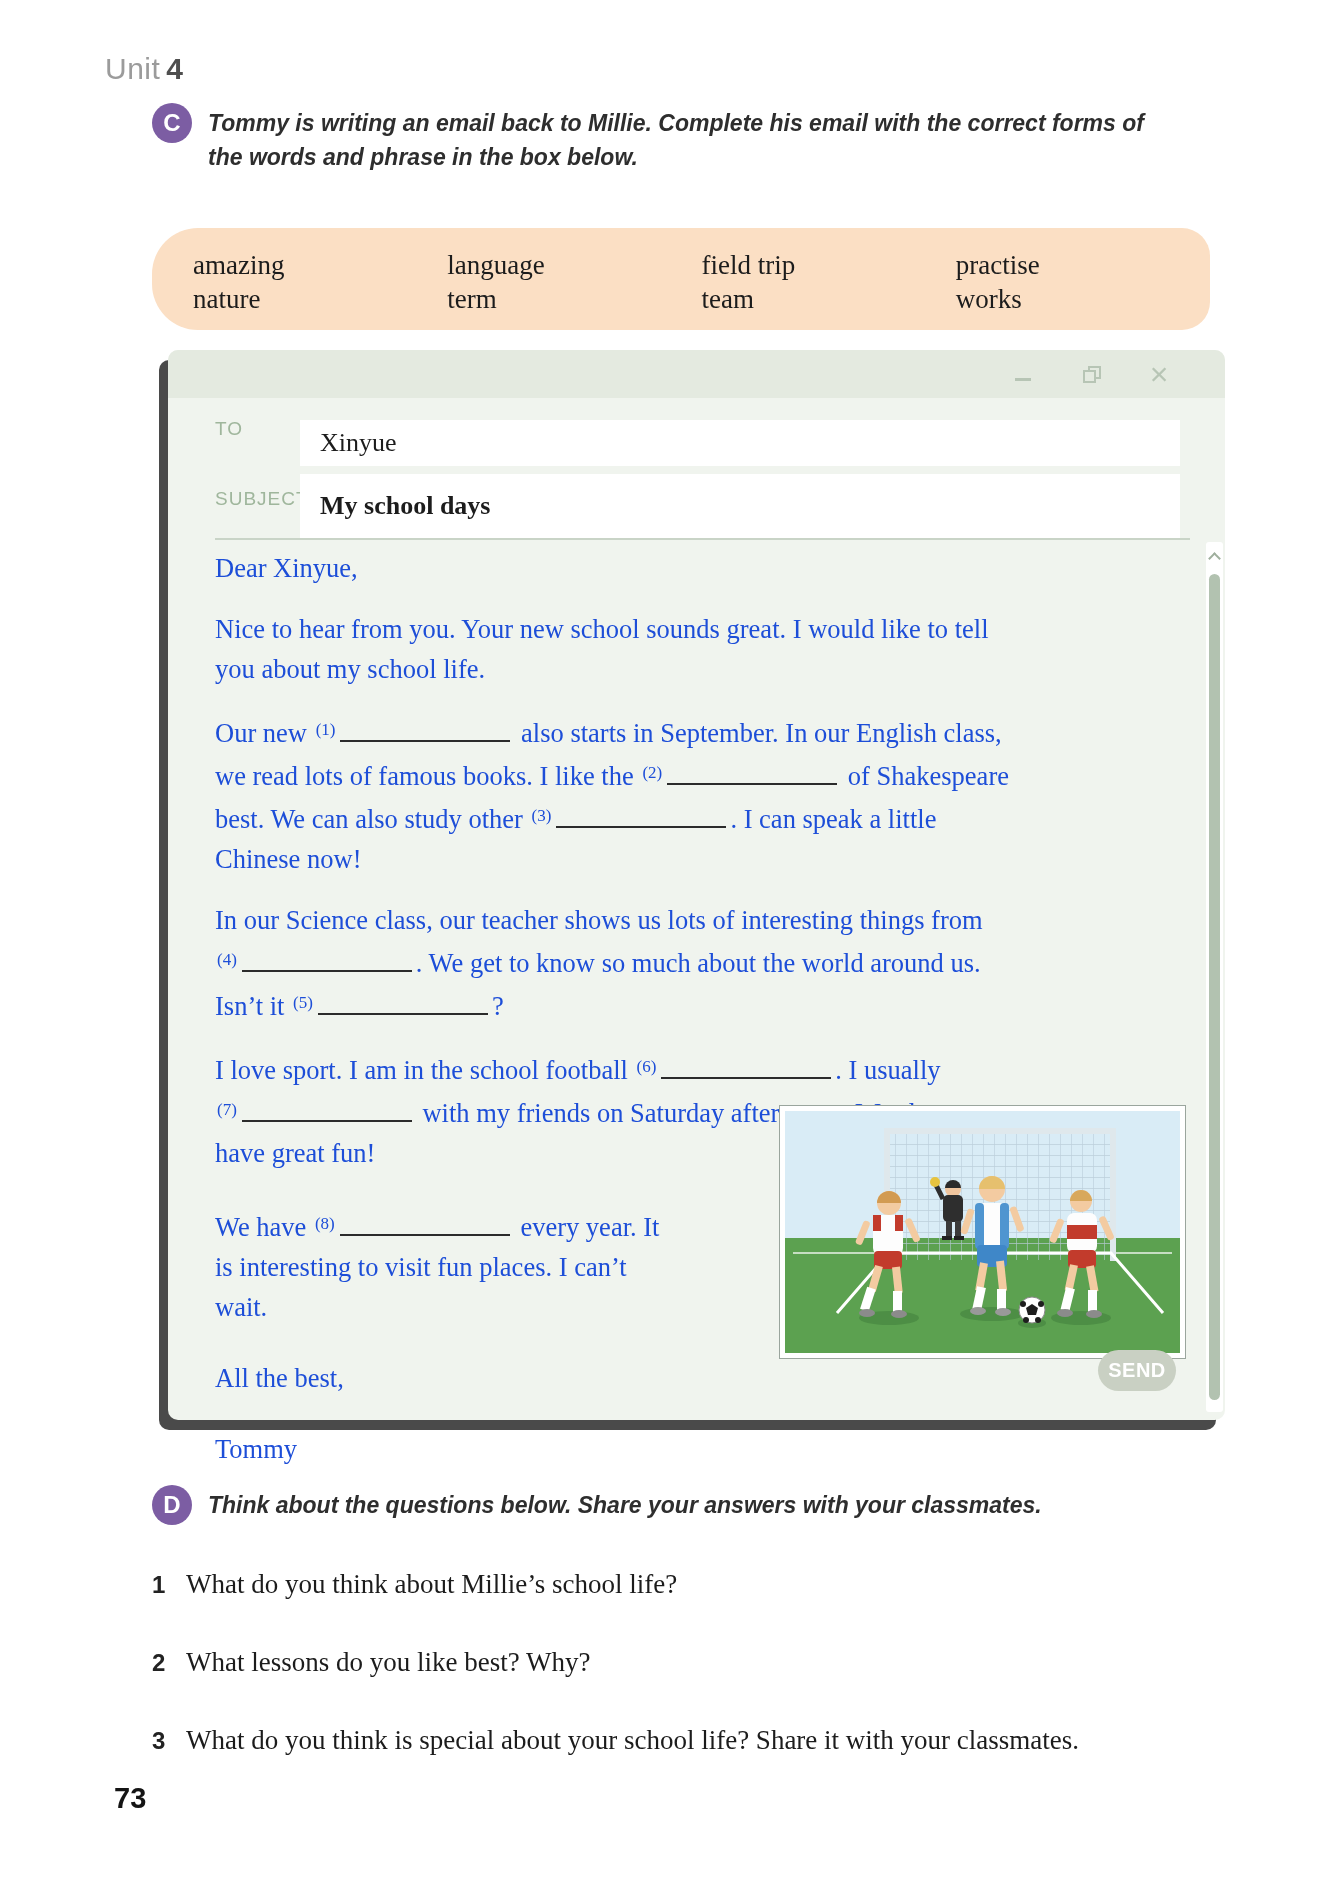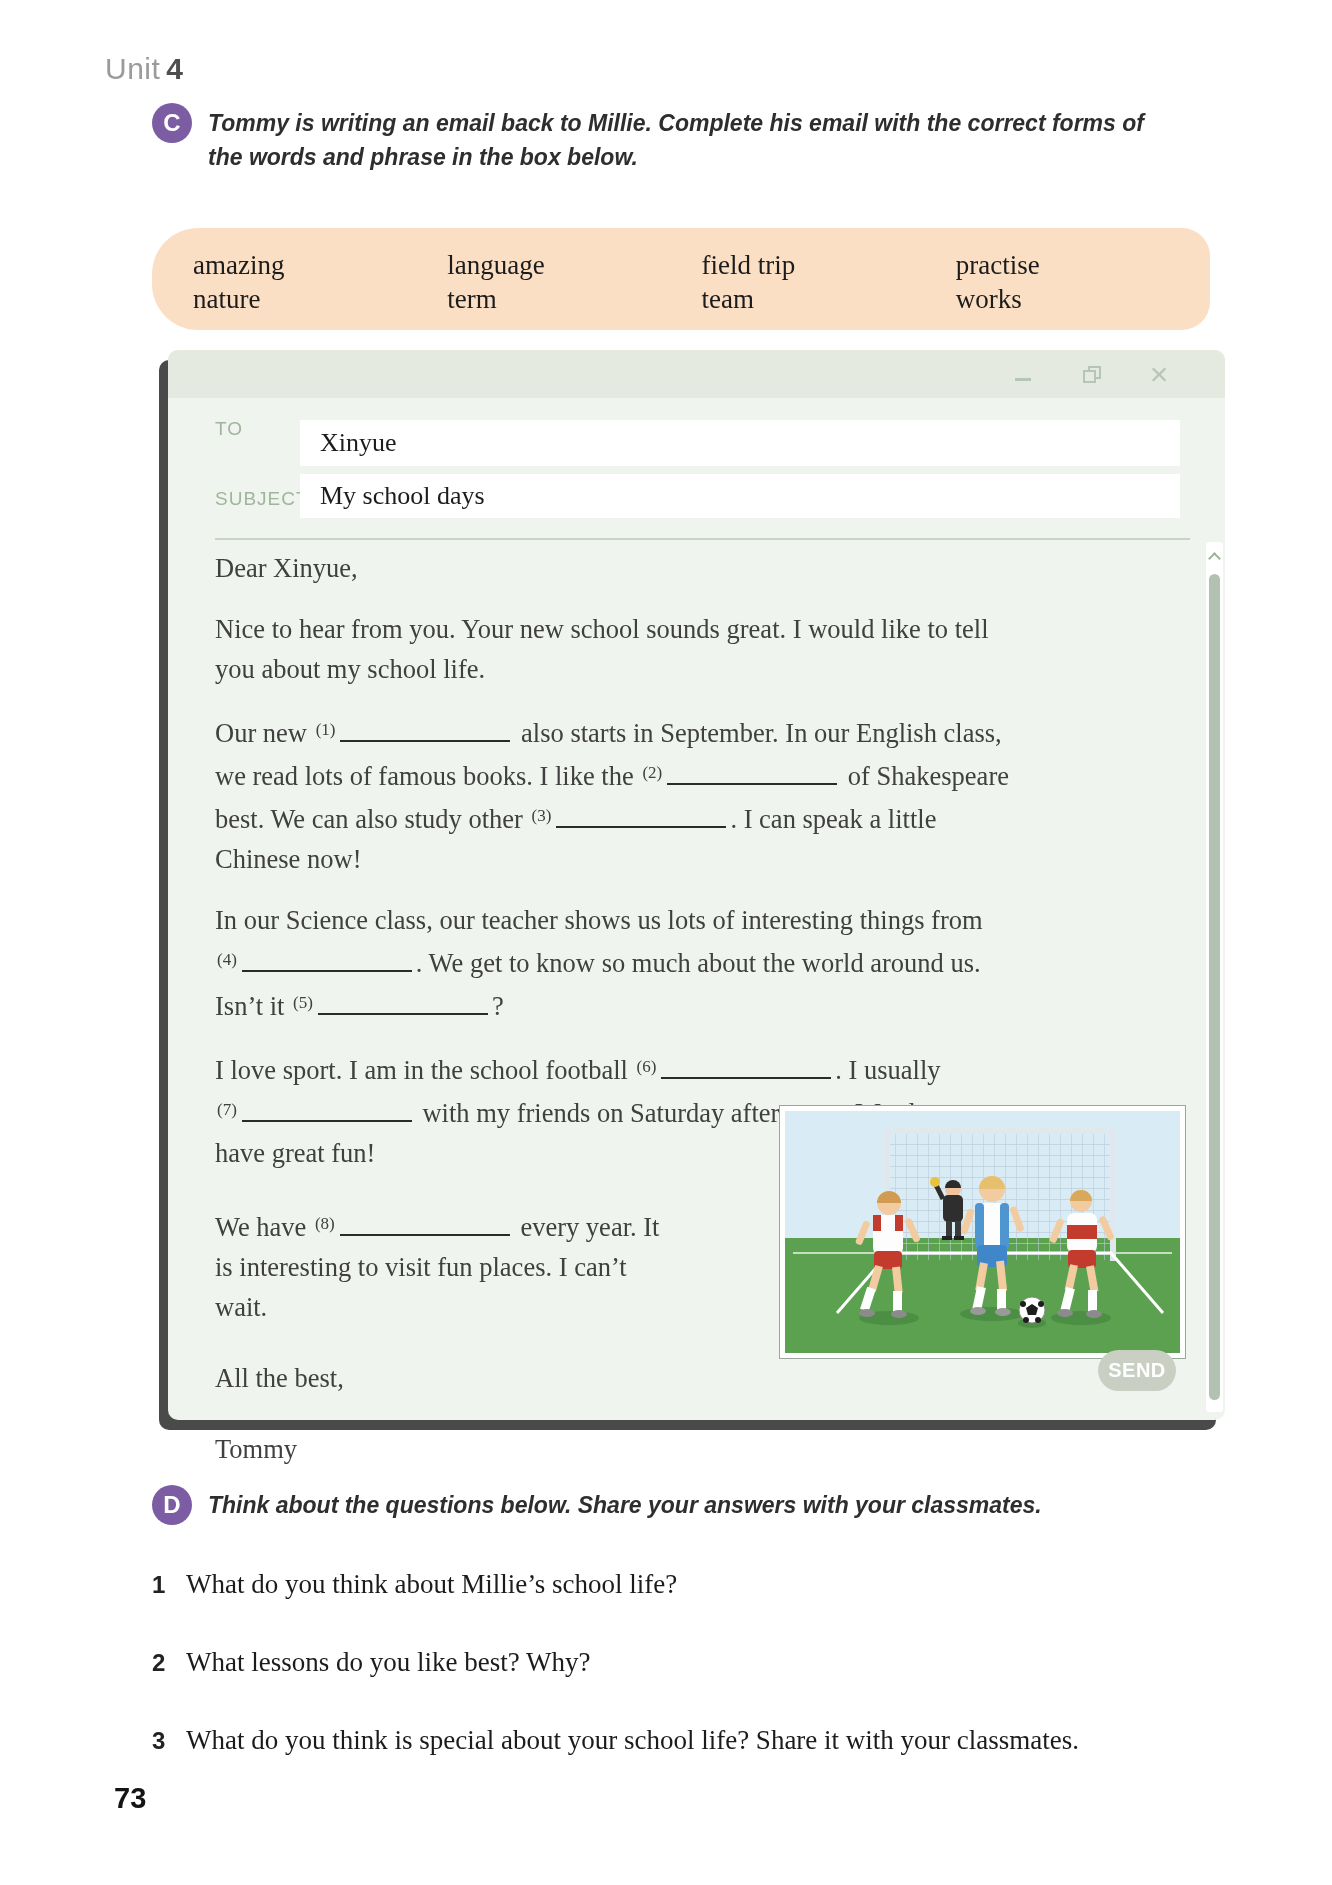--- a/index.html
+++ b/index.html
@@ -39,33 +39,33 @@
   .icon-restore::after{content:"";position:absolute;left:0;top:4px;width:9px;height:9px;border:2px solid #B7C5B5;background:#E4EAE0;}
   .icon-close{font-size:32px;color:#B7C5B5;line-height:28px;font-weight:400;}
 
   .f-label{position:absolute;color:#9FB69C;font-size:19px;letter-spacing:1px;}
   #to-label{left:47px;top:68px;}
   #subject-label{left:47px;top:138px;}
   .field{position:absolute;left:132px;width:880px;background:#fff;display:flex;align-items:center;
         font-family:"Liberation Serif",serif;font-size:26px;color:#1c1c1c;
         padding:8px 20px;box-sizing:border-box;}
   #to-field{top:70px;height:46px;}
-  #subject-field{top:124px;height:44px;}
+  #subject-field{top:124px;height:64px;font-weight:bold;}
   .divider{position:absolute;left:47px;top:188px;width:975px;height:2px;background:#C9D4C7;}
 
   
   .scroll{position:absolute;left:1038px;top:192px;width:17px;height:870px;background:#ffffff;border-radius:3px;}
   .scroll-up{position:absolute;top:2px;left:0;width:17px;height:24px;display:flex;align-items:center;justify-content:center;}
   .chev{width:7px;height:7px;border-left:2px solid #9FAF9D;border-top:2px solid #9FAF9D;
         transform:rotate(45deg);margin-top:4px;}
   .thumb{position:absolute;left:3px;top:32px;width:11px;height:826px;background:#B2C2B0;border-radius:6px;}
 
   
   .mail-body{position:absolute;left:47px;top:198px;width:980px;font-family:"Liberation Serif",serif;
-        font-size:26.5px;line-height:40px;color:#404040;}
+        font-size:26.5px;line-height:40px;color:#1d4ed8;}
   .mail-body p{margin:0 0 21px;}
   .mail-body p.narrow{width:560px;margin-top:31px;}
   .sup{font-size:17px;vertical-align:7px;margin:0 1px 0 2px;}
   .blank{display:inline-block;width:170px;height:16px;border-bottom:2px solid #2b2b2b;margin:0 4px;}
 
   
   .pic{position:absolute;left:612px;top:756px;width:395px;height:242px;background:#fff;
         border:5px solid #fff;outline:1px solid #9aa59d;}
   .pic svg{display:block;}
 

